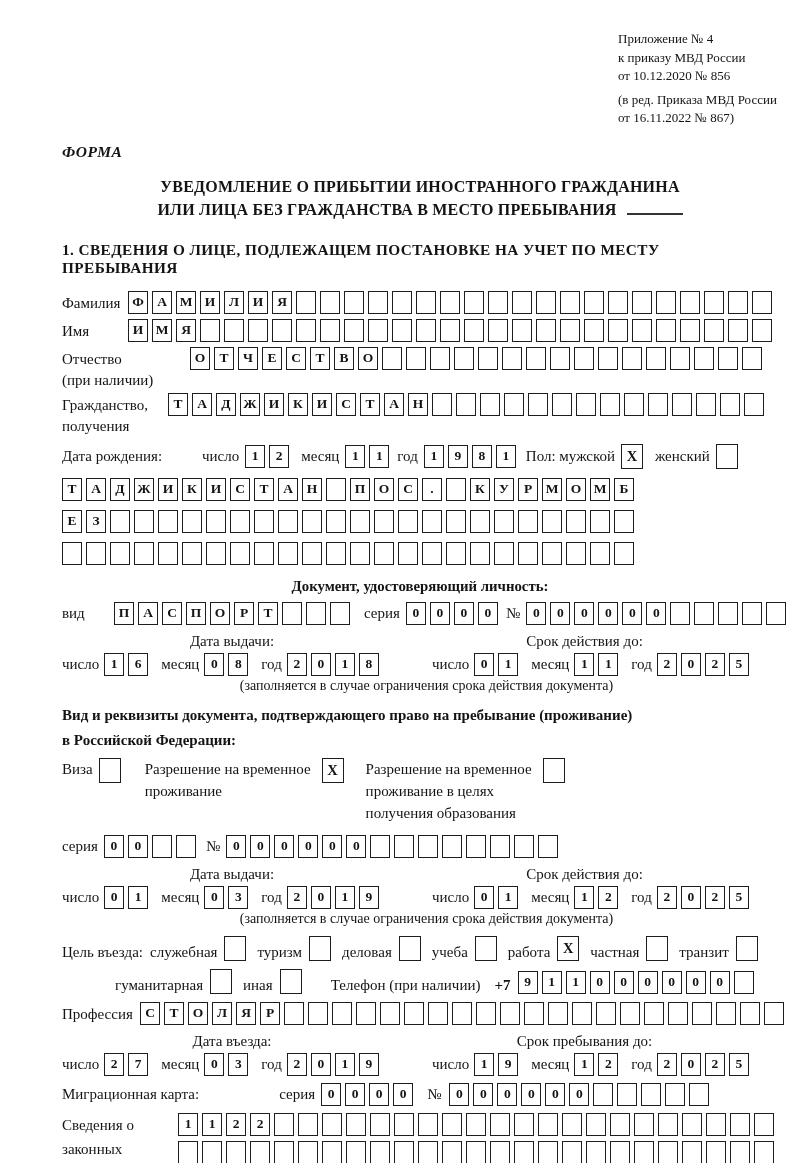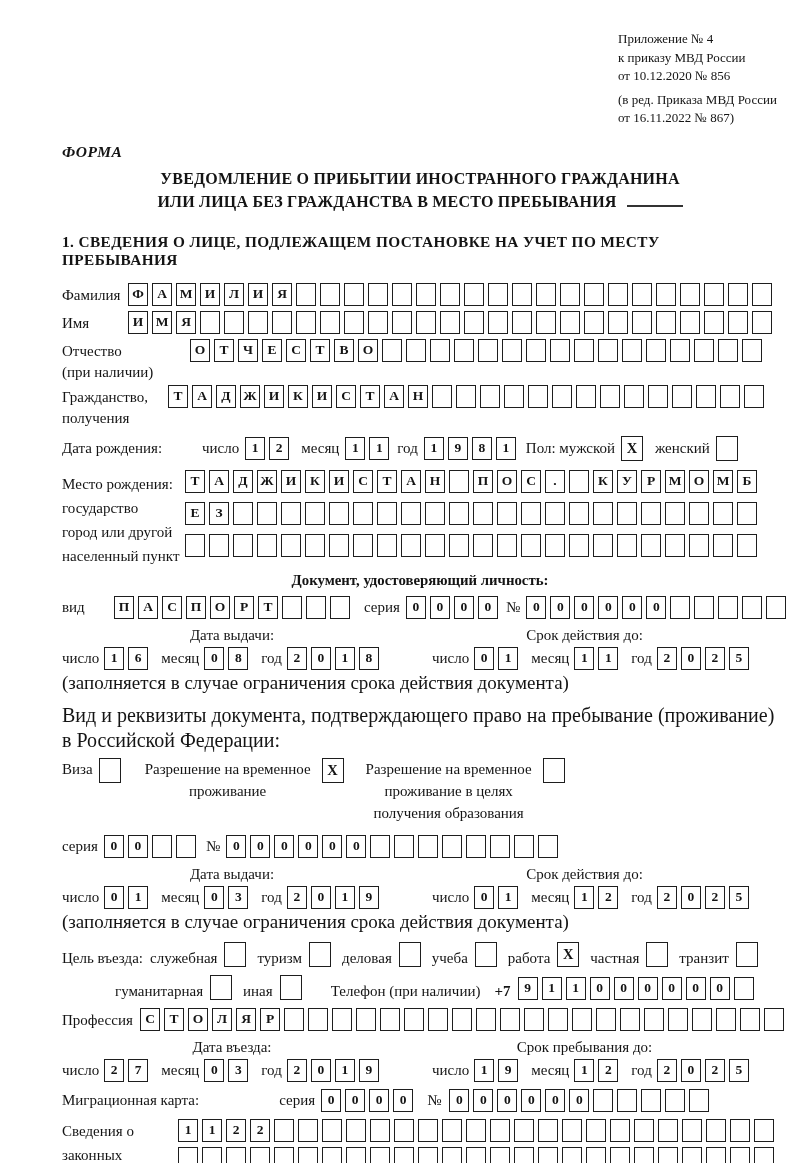--- a/index.html
+++ b/index.html
@@ -5,21 +5,21 @@
   html,body{margin:0;padding:0;background:#888;}
   .page{
     width:800px;height:1163px;background:#ffffff;margin:0 auto;
     font-family:"Liberation Serif","DejaVu Serif",serif;color:#141414;
     box-sizing:border-box;padding:30px 22px 0 62px;overflow:hidden;position:relative;
   }
   
   .appendix{margin-left:556px;font-size:13px;line-height:18.5px;}
   .appendix .amend{margin-top:5px;}
   .form-word{text-align:left;padding-right:14px;font-weight:bold;font-size:15.5px;margin-top:15px;letter-spacing:.5px;font-style:italic;}
-  .title{ text-align:center;font-weight:bold;font-size:16px;line-height:23px;margin-top:6px;letter-spacing:.2px;}
+  .title{ text-align:center;font-weight:bold;font-size:16px;line-height:23px;margin-top:14px;letter-spacing:.2px;}
   .blank-line{display:inline-block;width:56px;border-bottom:2px solid #333;margin-left:10px;}
   .section-head{font-weight:bold;font-size:15.3px;margin-top:20px;letter-spacing:.4px;}
   
   .form{margin-top:14px;}
   .frow{display:flex;align-items:flex-start;margin-bottom:5px;}
   .flabel{font-size:15px;line-height:21px;padding-top:2px;flex:0 0 auto;}
   .w66{width:66px}.w128{width:128px}.w106{width:106px}.w134{width:134px}
   .w46{width:46px}.w78{width:78px}.w123{width:123px}
   .cells{display:flex;gap:4px;flex:0 0 auto;}
   .cell{flex:0 0 auto;box-sizing:border-box;width:20px;height:23px;border:1.6px solid #1e1e1e;
@@ -36,26 +36,26 @@
   .center-bold{text-align:center;font-weight:bold;font-size:14.8px;margin:4px 0 7px;}
   
   .dates{display:flex;margin-bottom:1px;}
   .dcol-l{width:340px;flex:0 0 auto;}
   .dcol-r{margin-left:30px;width:305px;flex:0 0 auto;}
   .dtitle{text-align:center;font-size:15px;margin-bottom:3px;}
   .dline{display:flex;align-items:center;font-size:15px;}
   .dline .lbl{margin-right:5px;}
   .dline .cells{margin-right:13px;}
   .dline .cells:last-child{margin-right:0;}
-  .fill-note{width:713px;text-align:left;font-size:19px;margin:2px 0 9px;}
-  
-  .res-title{font-size:20px;line-height:25px;}
+  .fill-note{width:713px;text-align:center;font-size:14px;margin:2px 8px 9px;}
+  
+  .res-title{font-size:15px;line-height:25px;font-weight:bold;}
   .res-options{display:flex;align-items:flex-start;margin:5px 0 11px;font-size:15px;}
   .res-opt{display:flex;align-items:flex-start;}
-  .opt-lines{text-align:center;line-height:22px;}
+  .opt-lines{text-align:left;line-height:22px;}
   .res-opt .cbox{margin-left:11px;margin-top:0;}
   
   .purpose{display:flex;align-items:flex-end;font-size:15px;margin-bottom:8px;flex-wrap:nowrap;}
   .purpose .plbl{margin-right:7px;flex:0 0 auto;}
   .purpose .cbox{margin-right:11px;}
   .purpose2{margin-left:53px;}
   .phone-lbl{margin:0 14px 0 18px;flex:0 0 auto;}
   .prefix{font-weight:bold;margin-right:7px;}
   
   .mig .lbl2{margin-right:80px;}
@@ -241,26 +241,20 @@
           <span class="cell">8</span>
           <span class="cell">1</span>
         </span>
       <span class="lbl">Пол: мужской</span>
       <span class="cbox">X</span>
       <span class="lbl" style="margin-left:12px;">женский</span>
       <span class="cbox"></span>
     </div>
 
     <div class="frow" style="margin-bottom:2px;">
-      <div class="flabel w123 bp-labels">
-        <div>Место рождения:</div>
-        <div>государство</div>
-        <div>город или другой</div>
-        <div>населенный пункт</div>
-      </div>
       <div class="bp-cells">
         <div class="cells">
             <span class="cell">Т</span>
             <span class="cell">А</span>
             <span class="cell">Д</span>
             <span class="cell">Ж</span>
             <span class="cell">И</span>
             <span class="cell">К</span>
             <span class="cell">И</span>
             <span class="cell">С</span>

